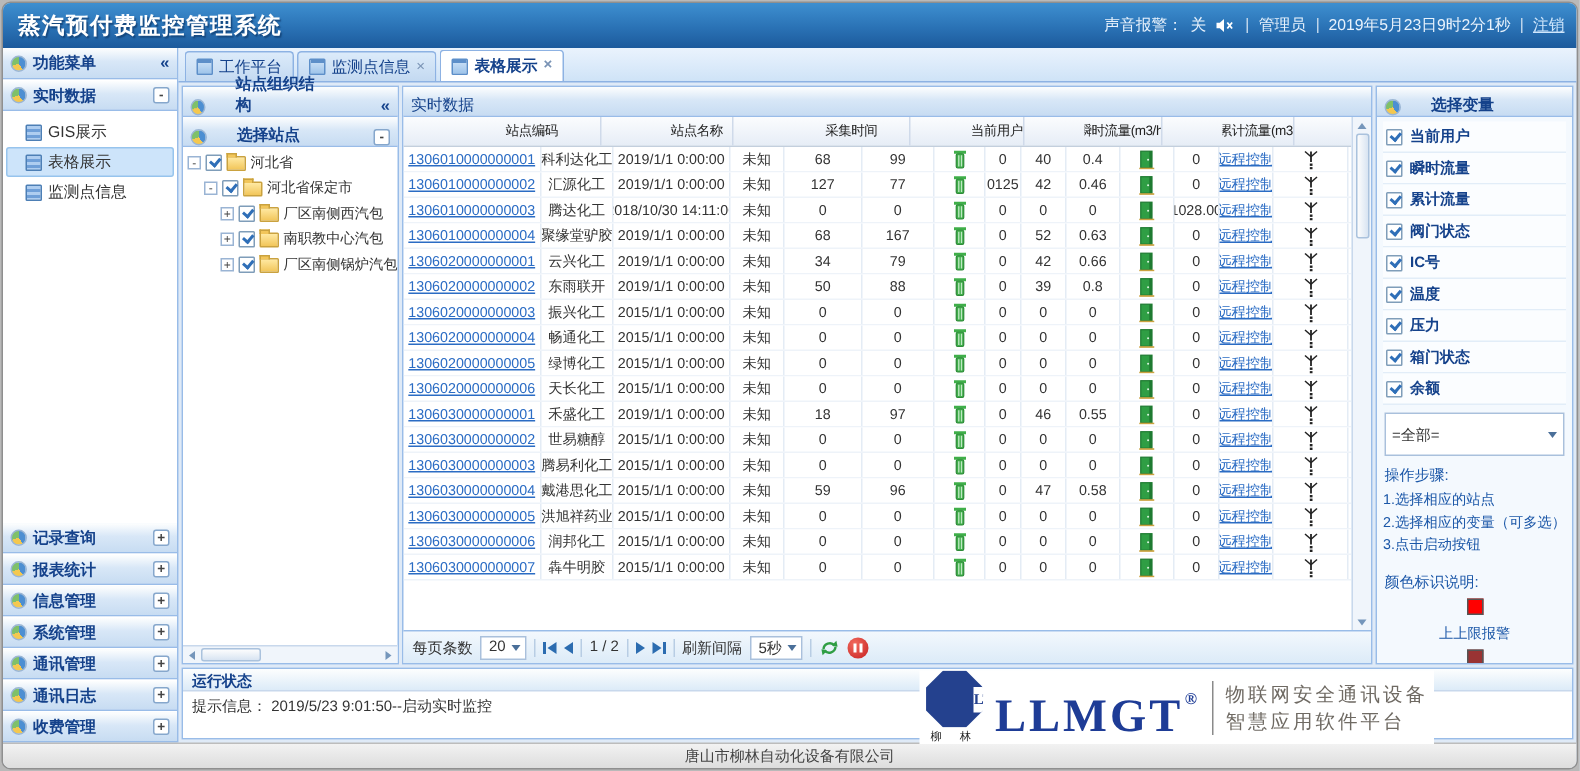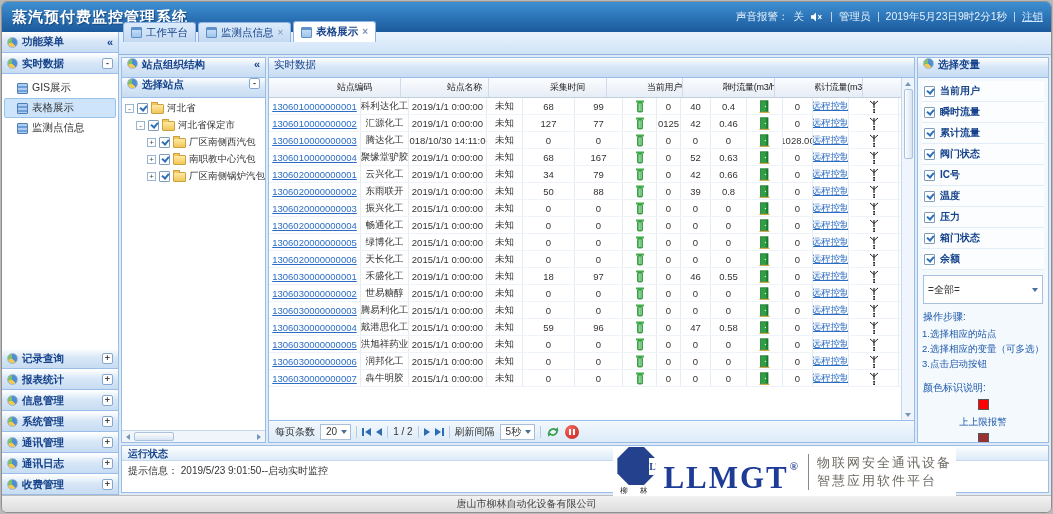--- a/index.html
+++ b/index.html
@@ -37,34 +37,34 @@
      cursor:pointer; border:1px solid transparent; }
   .side-item.selected { background:#cde4fa; border:1px solid #97c4ed; border-radius:2px; }
   .tbl-icon { width:11px; height:11px; border:1px solid #4d7fb5; background:
      repeating-linear-gradient(#aecdf0 0 2px, #6f9fd8 2px 4px); border-radius:1px; }
 
   
   .right-col { flex:1; display:flex; flex-direction:column; min-width:0; }
 
   
   .tabbar { height:23px; flex:0 0 23px; background:linear-gradient(#eaf3fd,#cfe3f7); border-bottom:1px solid #8db2e3;
-     display:flex; align-items:flex-end; padding:2px 4px 12px 4px; gap:2px; }
+     display:flex; align-items:flex-end; padding:2px 4px 0 4px; gap:2px; }
   .tab { height:20px; display:flex; align-items:center; gap:4px; padding:0 7px; font-size:10.5px; color:#15428b;
      background:linear-gradient(#dcebfa,#c3d9f1); border:1px solid #8db2e3; border-bottom:none;
      border-radius:3px 3px 0 0; cursor:pointer; }
   .tab.active { background:#fff; font-weight:bold; height:21px; }
   .tab-icon { width:11px; height:11px; border:1px solid #5d8fc9; border-radius:1px;
      background:linear-gradient(#cfe3f8,#9ec4ea); box-shadow:inset 0 2px 0 #5d8fc9; }
   .tab-close { color:#7a93b5; font-size:10px; line-height:10px; cursor:pointer; }
 
   
   .content { flex:1; display:flex; gap:2px; padding:2px; min-height:0; }
   .panel { background:#fff; border:1px solid #99bce8; display:flex; flex-direction:column; min-height:0; }
   .panel-hdr { height:20px; flex:0 0 20px; background:linear-gradient(#fdfefe,#d8e7f7 45%,#c7dcf2);
-     border-bottom:1px solid #99bce8; display:flex; align-items:flex-start; gap:4px; padding:0 5px;
+     border-bottom:1px solid #99bce8; display:flex; align-items:flex-end; gap:20px; padding:0 5px;
      color:#15428b; font-size:10.5px; font-weight:bold; }
 
   
   .tree-panel { flex:0 0 114px; }
   .tree-body { flex:1; overflow:hidden; padding:2px 0; }
   .tree-node { display:flex; align-items:center; gap:3px; height:17px; font-size:9.5px; color:#333;
      white-space:nowrap; overflow:hidden; cursor:pointer; }
   .expander { flex:0 0 9px; width:9px; height:9px; border:1px solid #9ab4d4; background:#fff; color:#444;
      font-size:8px; line-height:7px; text-align:center; cursor:pointer; }
   .cbx { flex:0 0 11px; width:11px; height:11px; border:1px solid #7f9db9; background:#fff; position:relative; border-radius:1px; cursor:pointer; }

